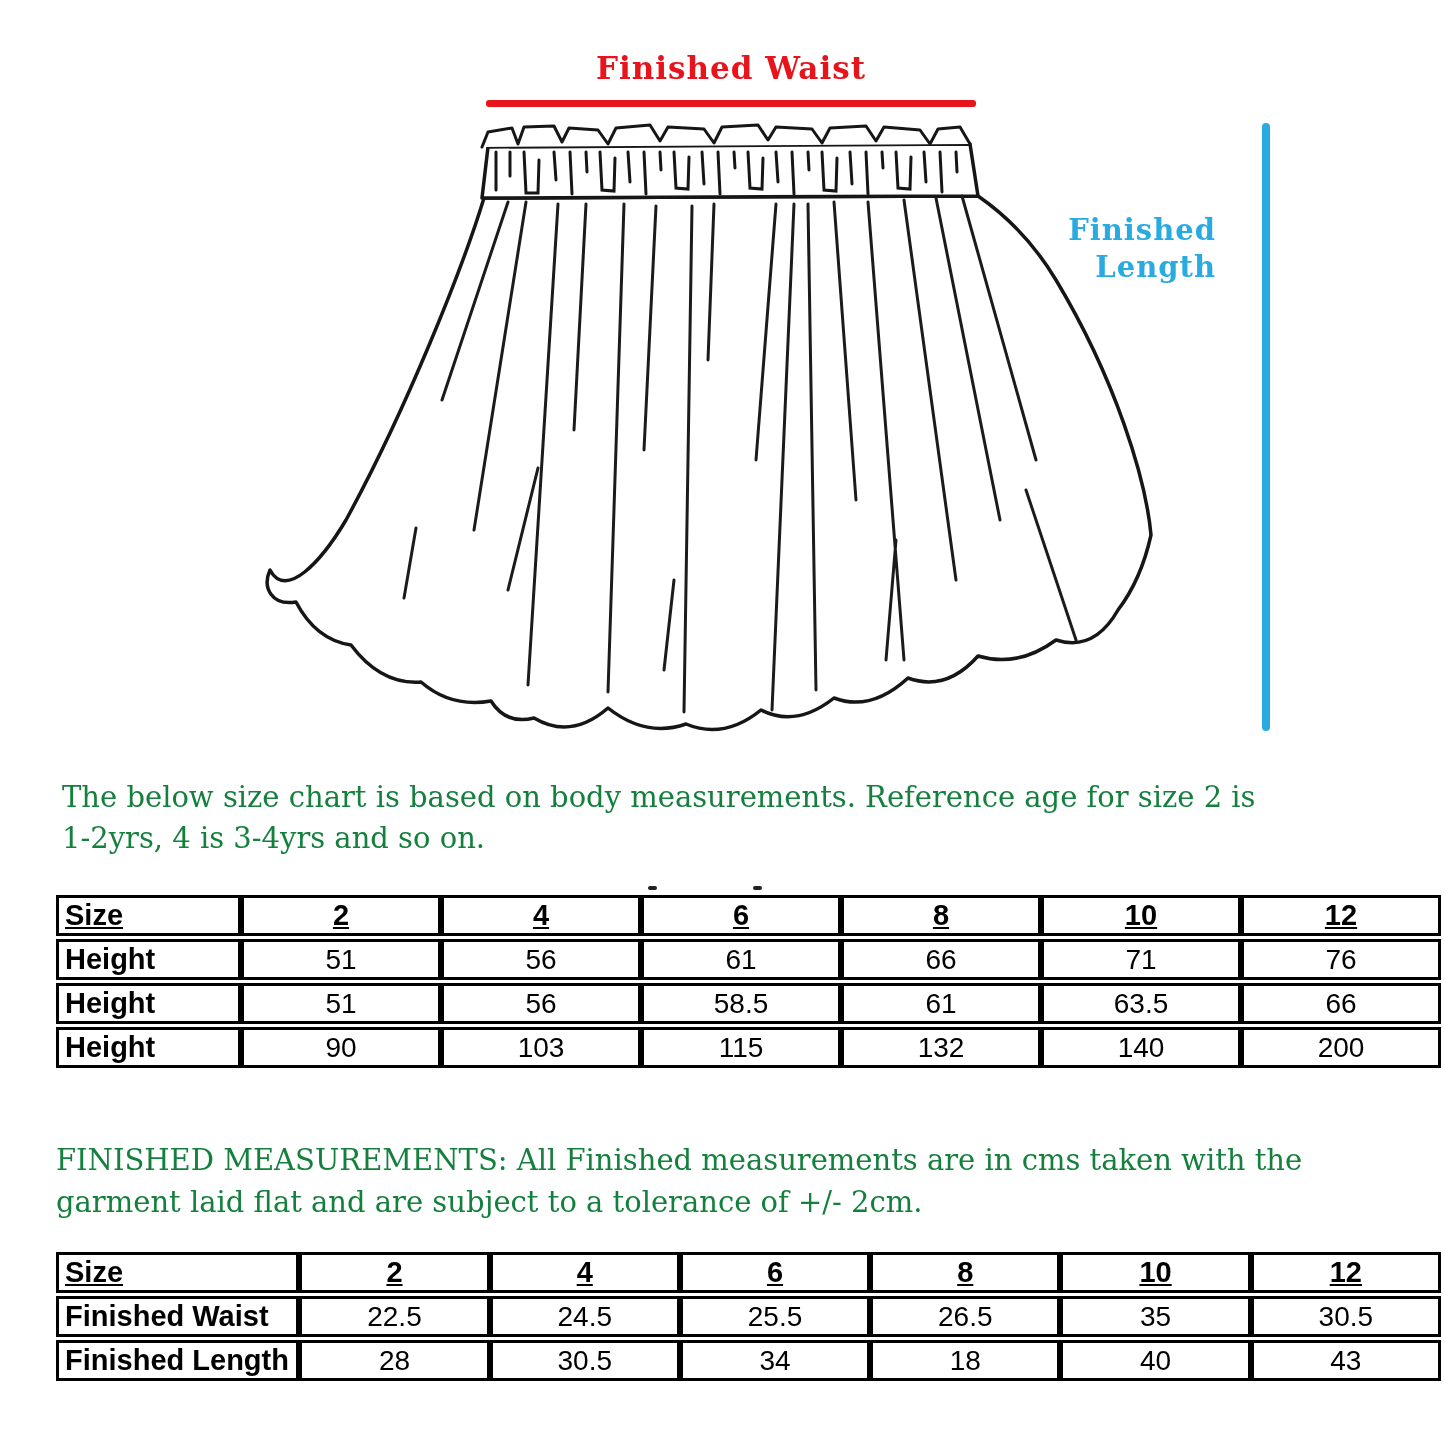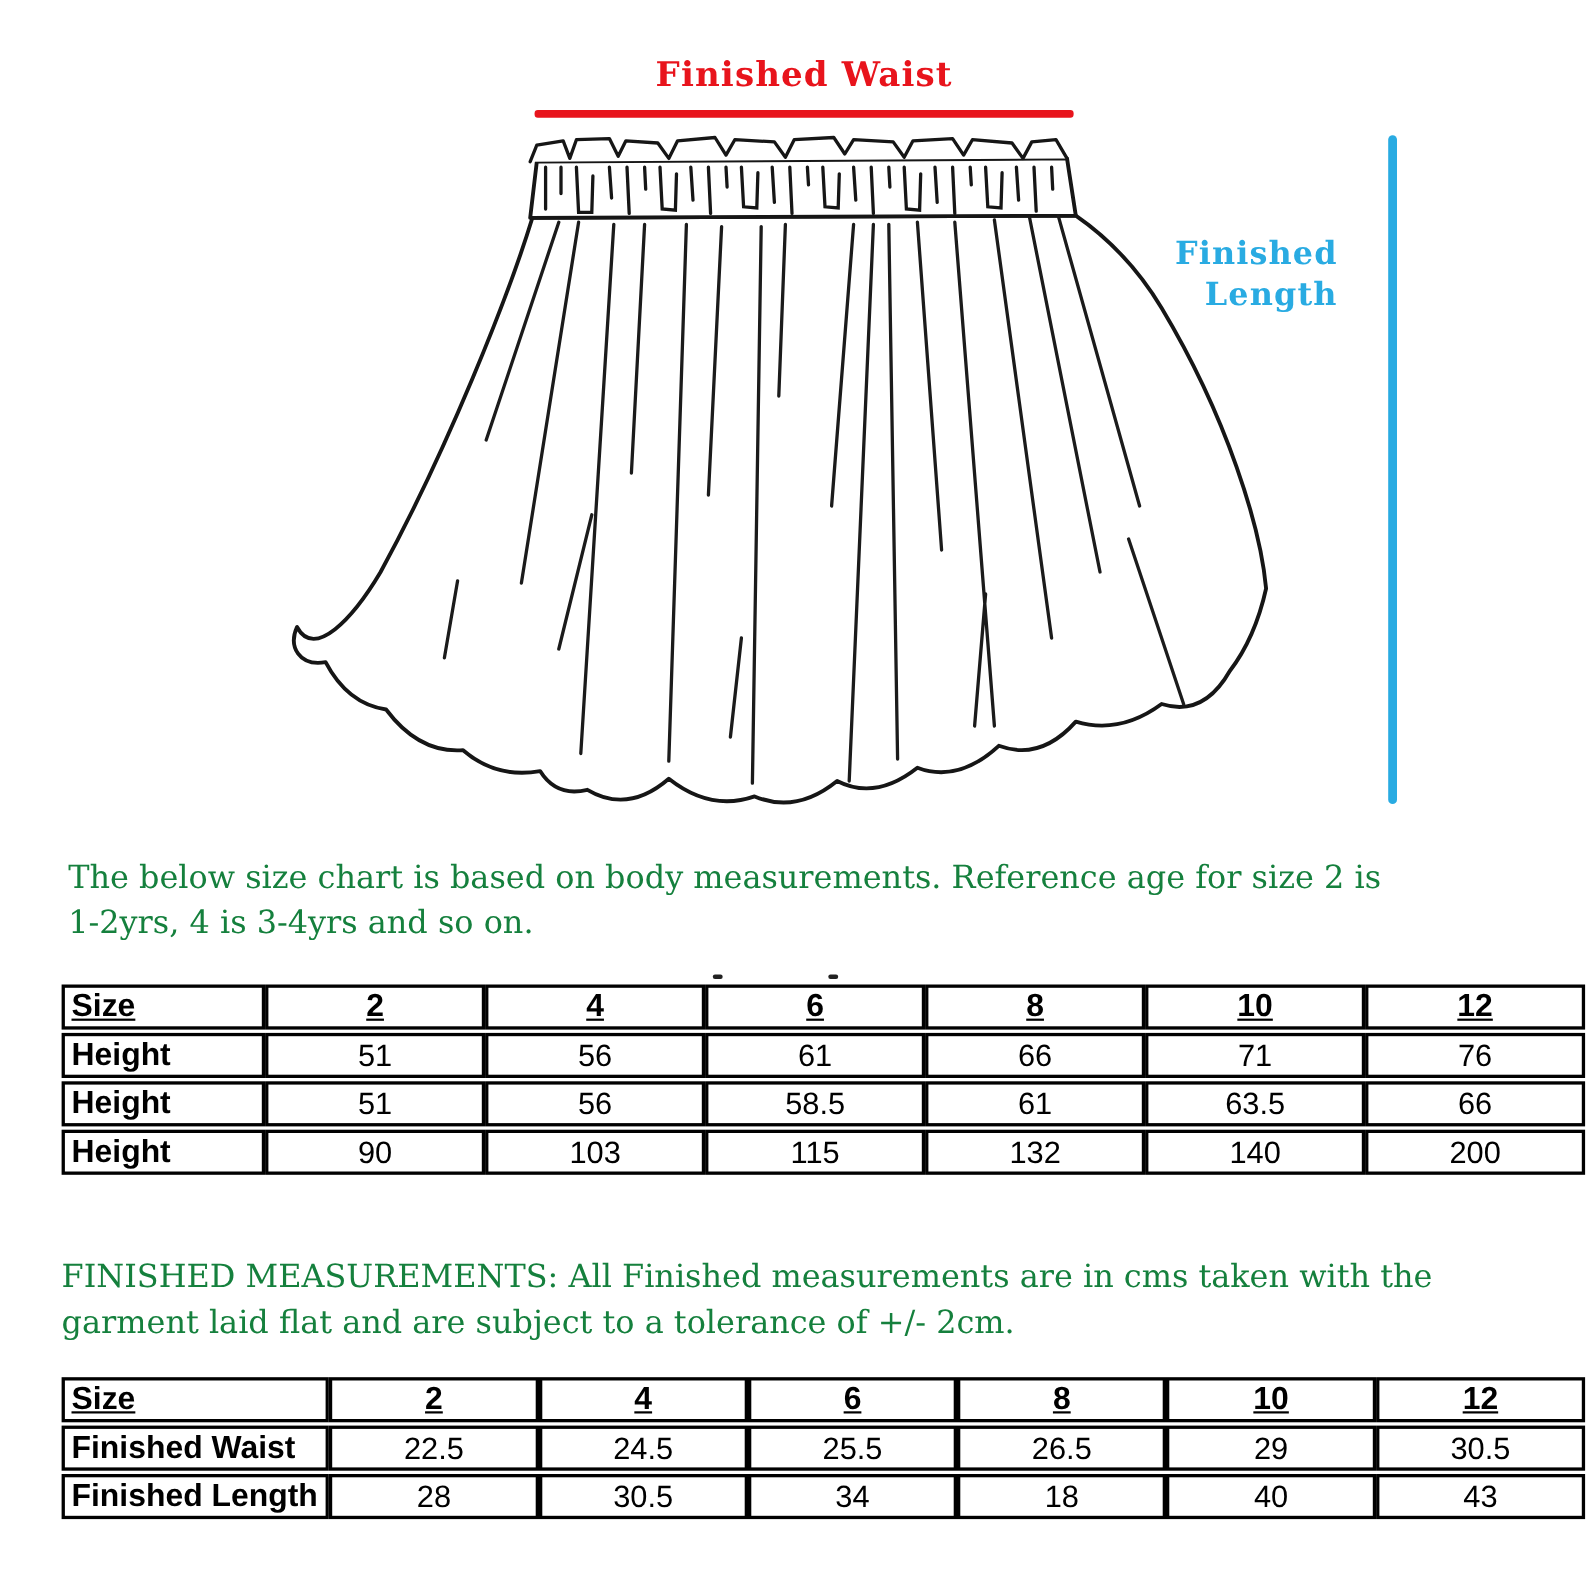--- a/index.html
+++ b/index.html
@@ -256,21 +256,21 @@
       <td>8</td>
       <td>10</td>
       <td>12</td>
     </tr>
     <tr>
       <td class="rowlabel">Finished Waist</td>
       <td>22.5</td>
       <td>24.5</td>
       <td>25.5</td>
       <td>26.5</td>
-      <td>29</td>
+      <td>35</td>
       <td>30.5</td>
     </tr>
     <tr>
       <td class="rowlabel">Finished Length</td>
       <td>28</td>
       <td>30.5</td>
       <td>34</td>
       <td>18</td>
       <td>40</td>
       <td>43</td>

